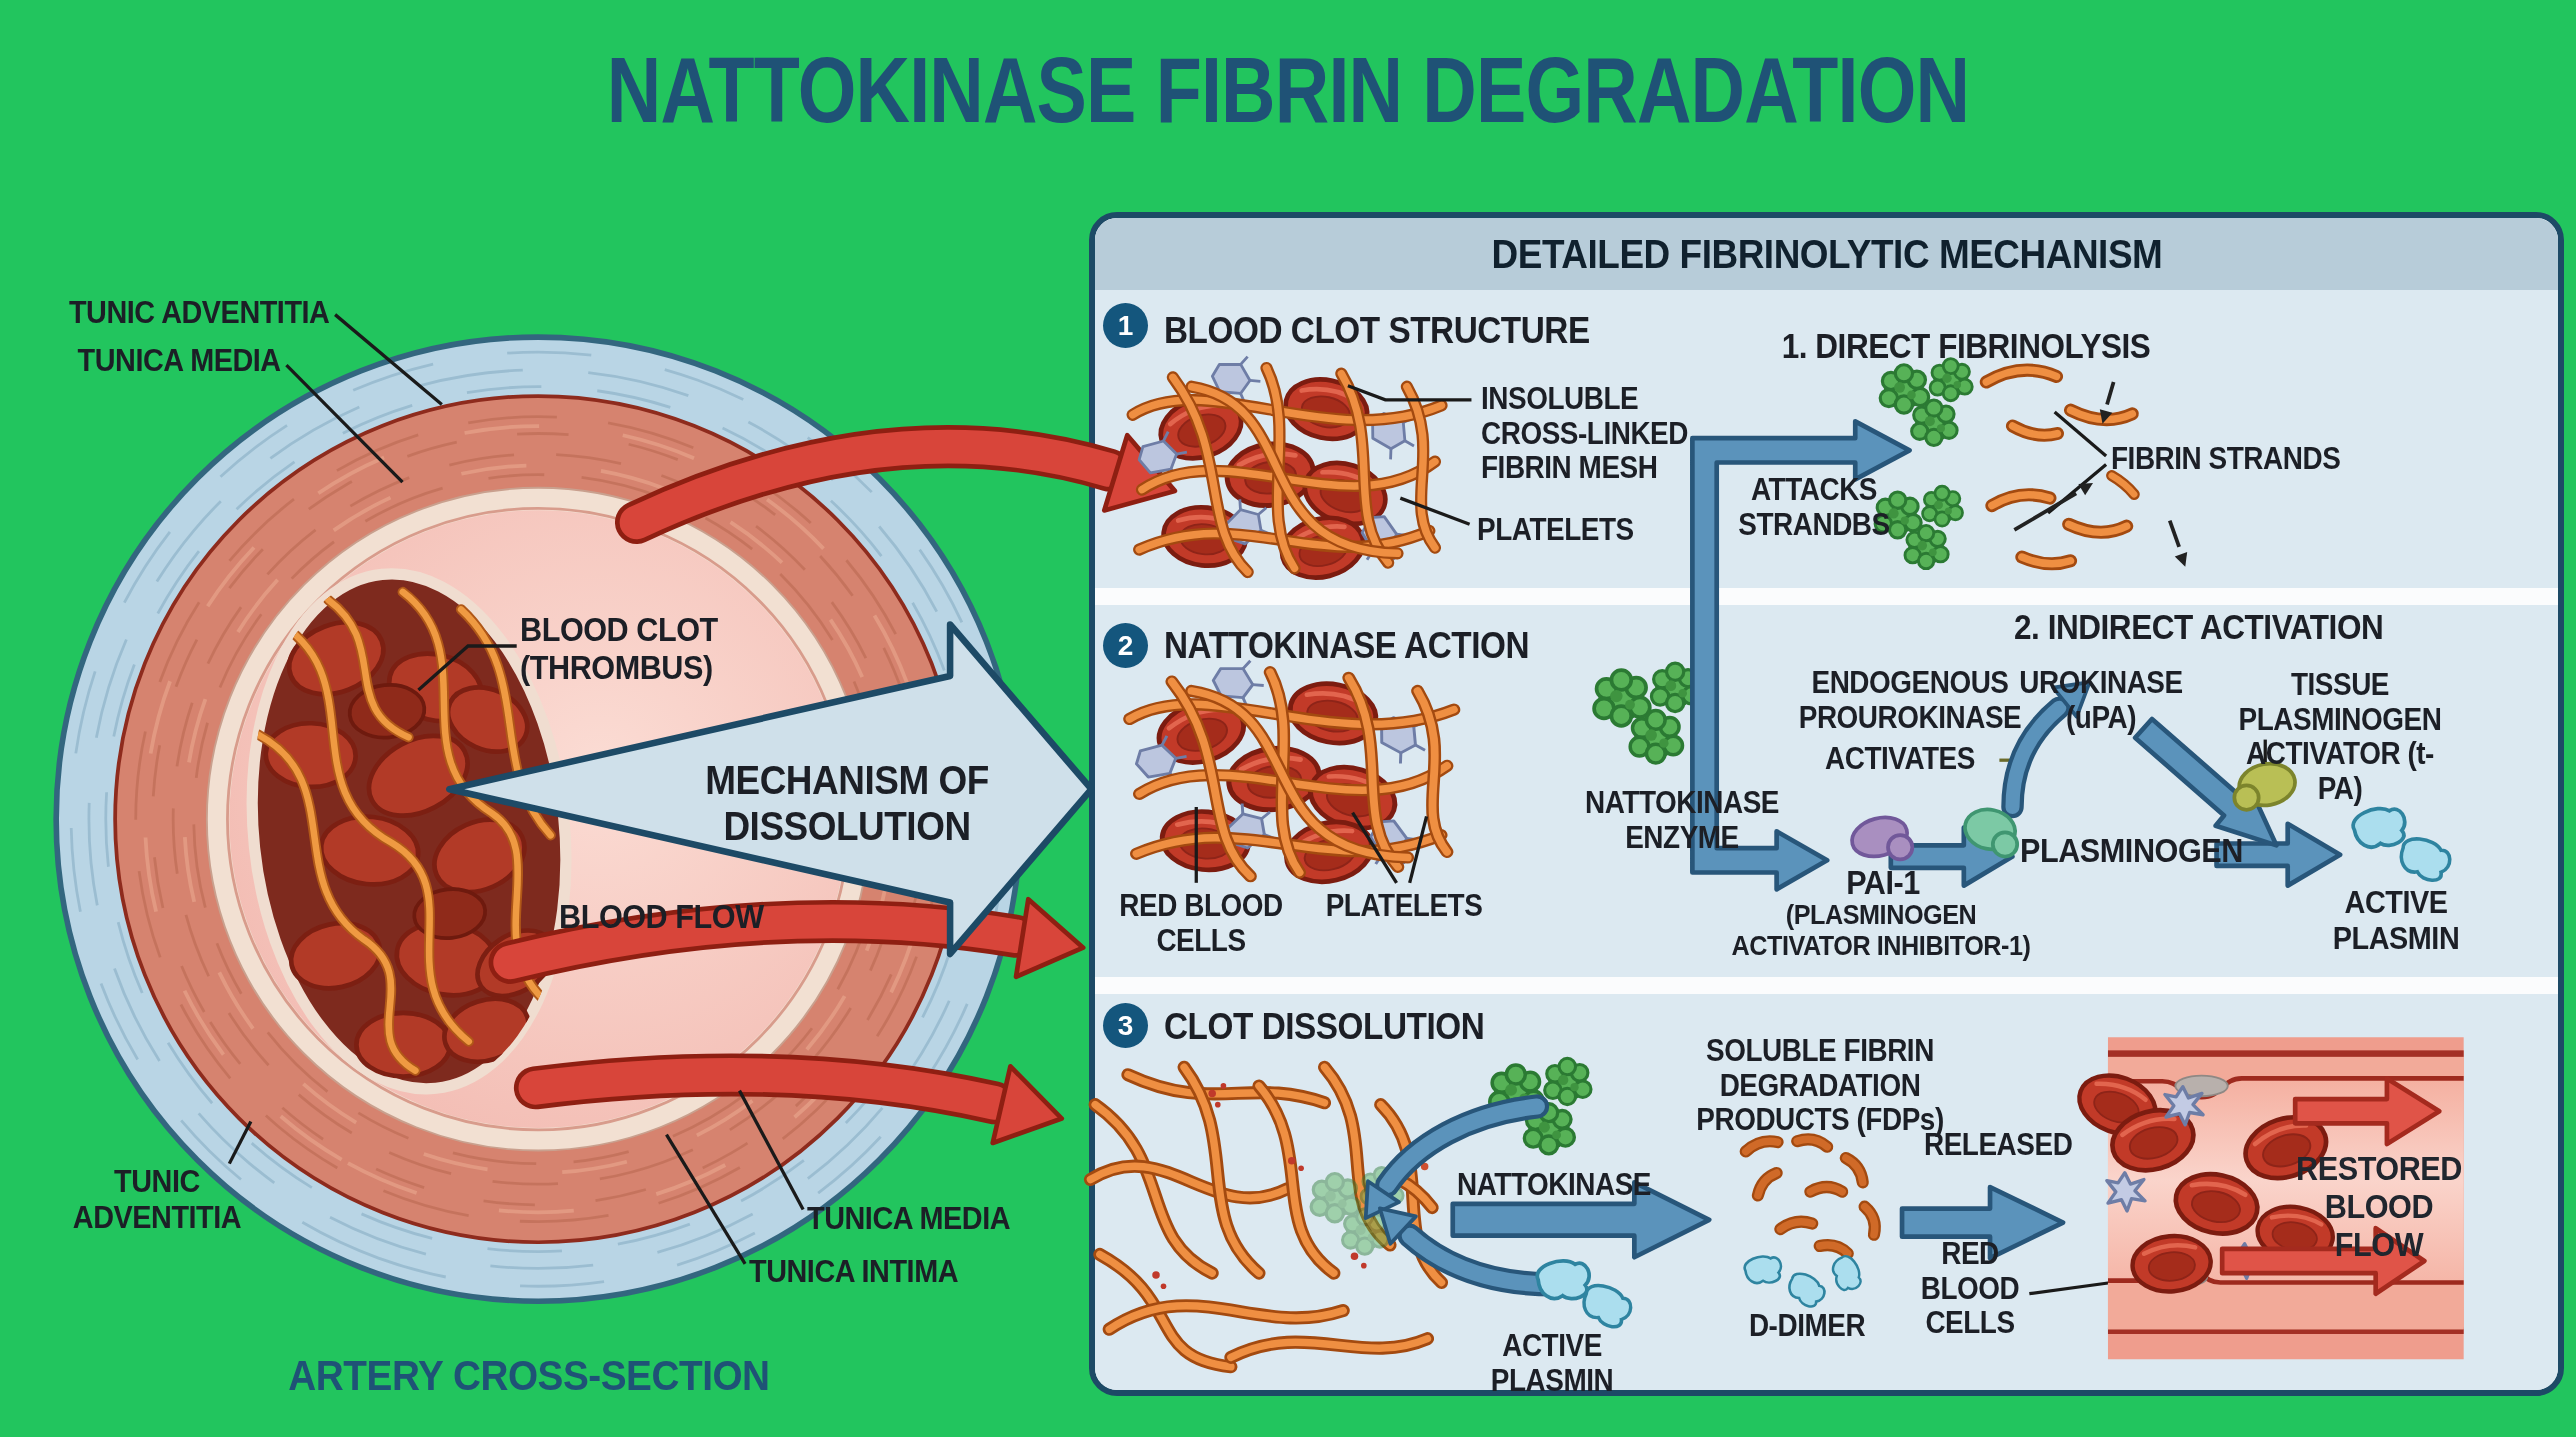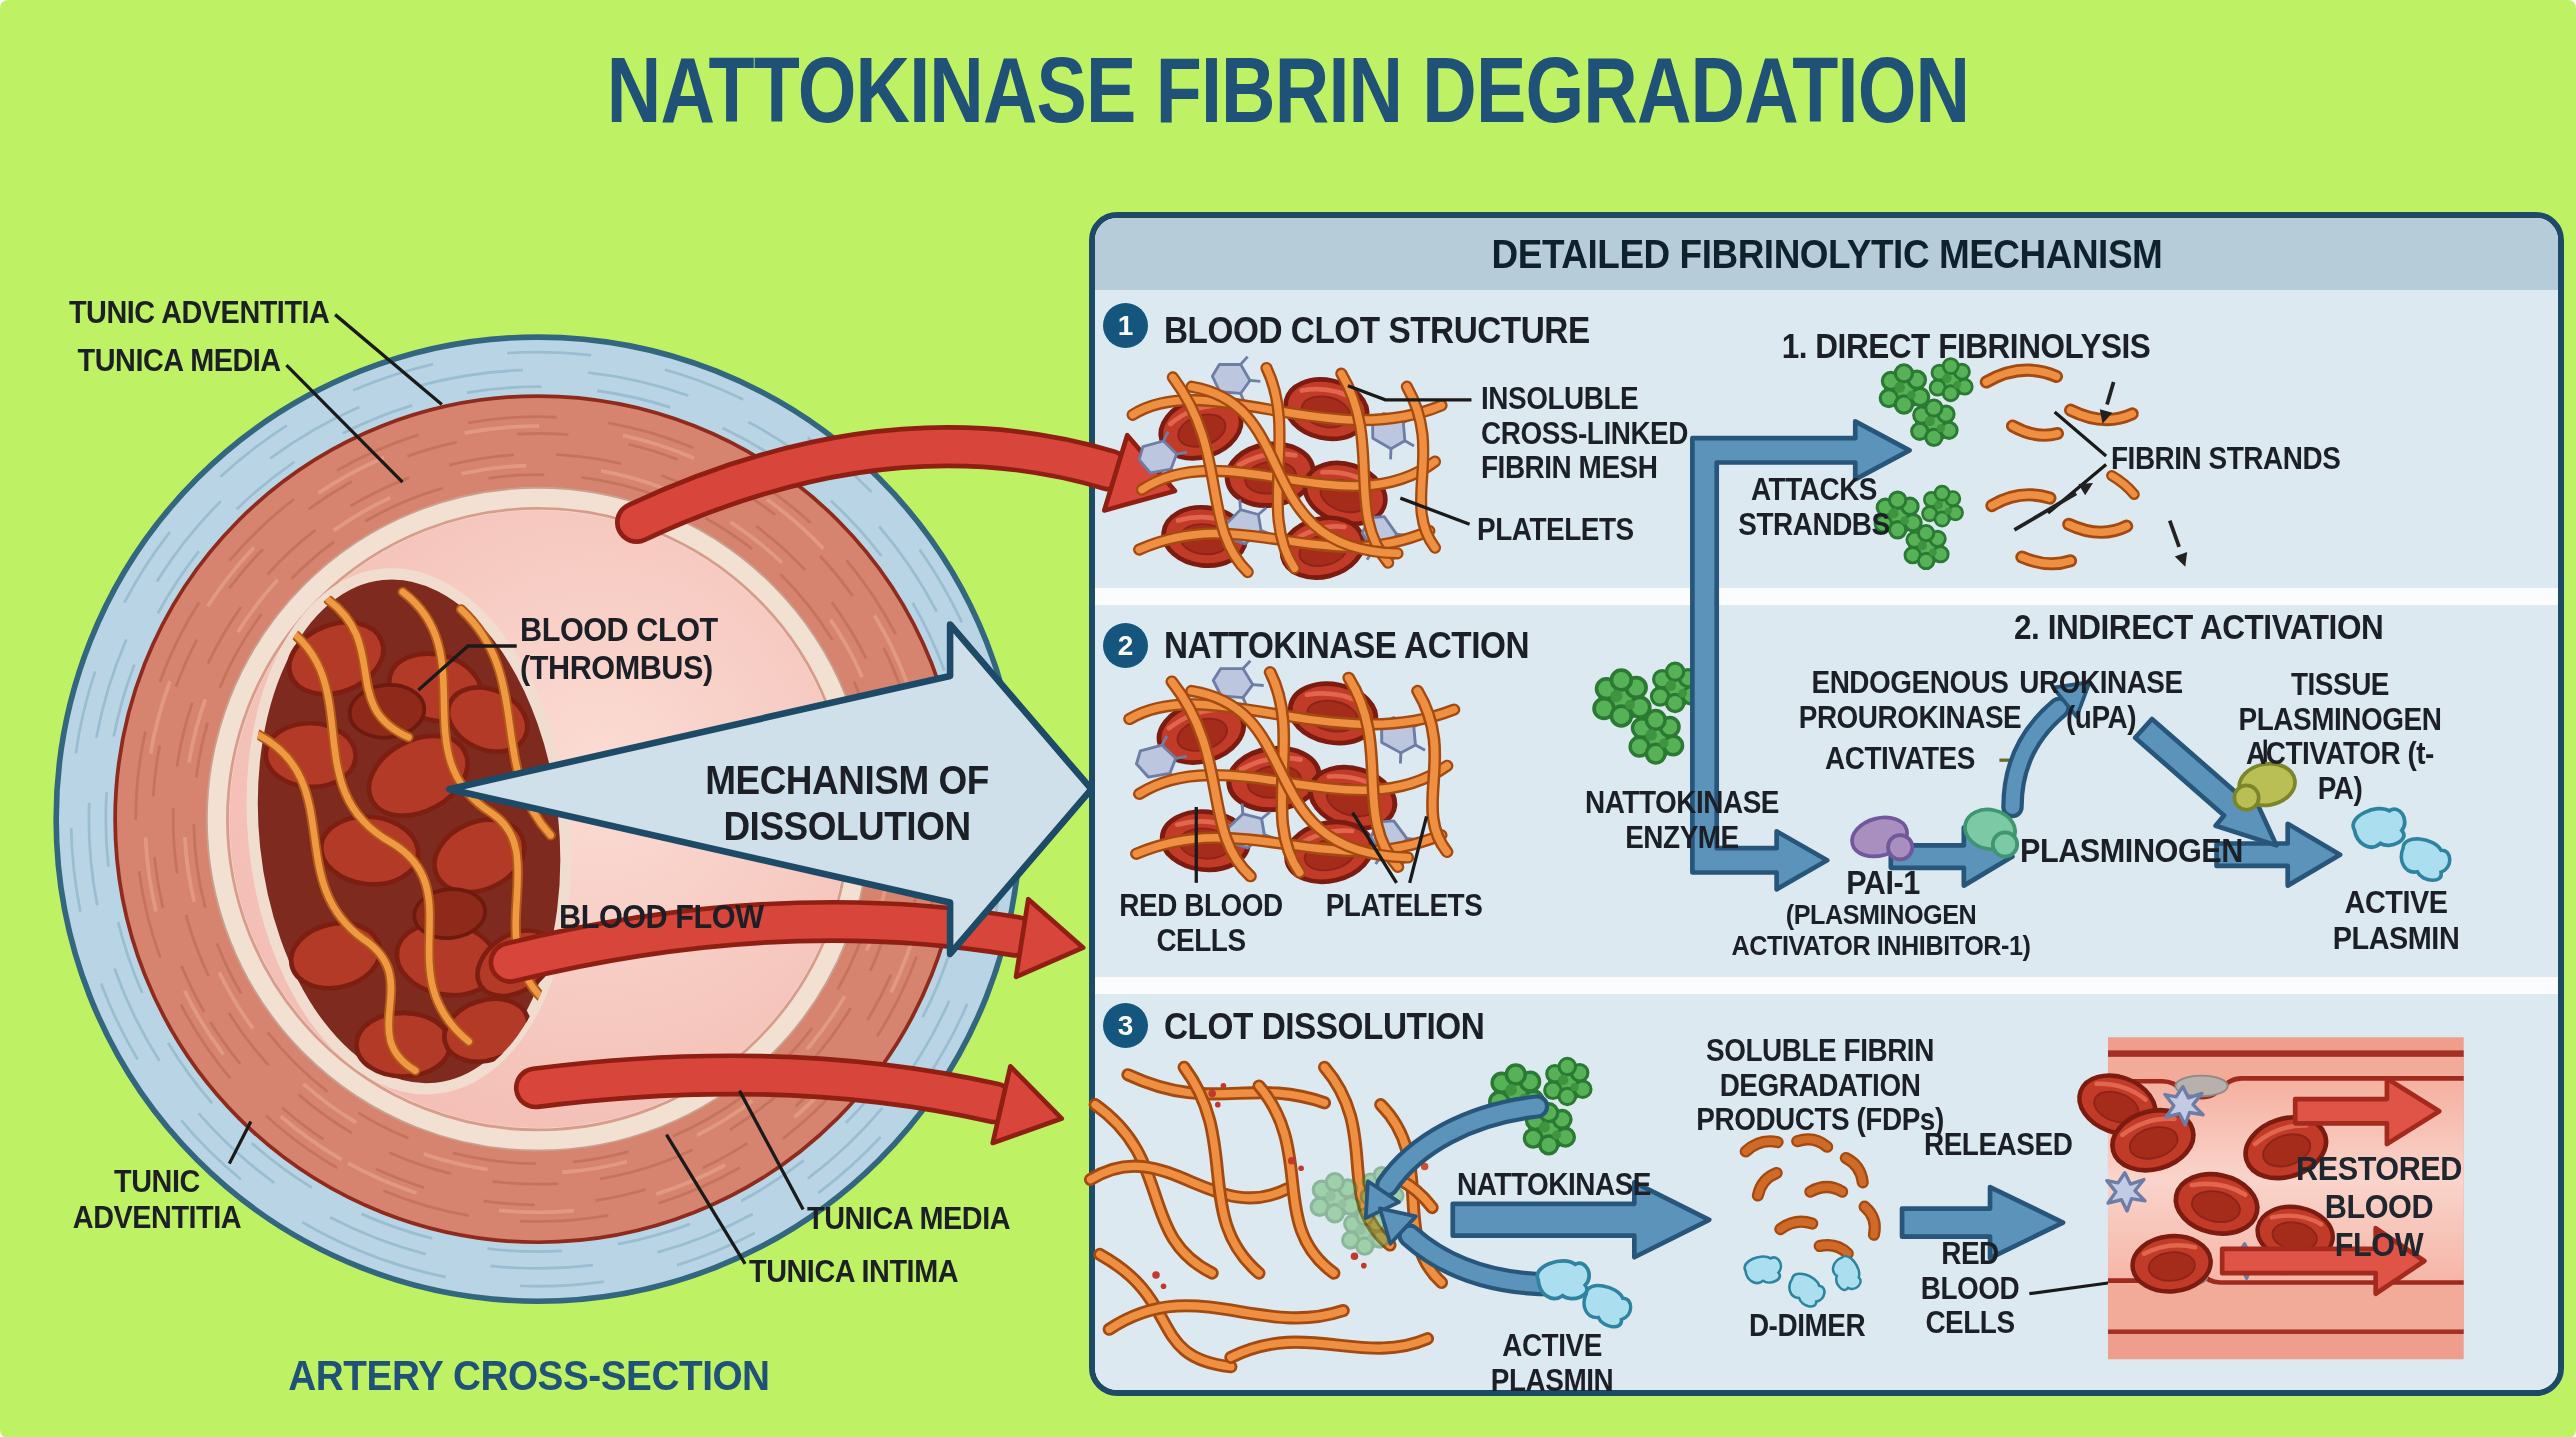--- a/index.html
+++ b/index.html
@@ -1,17 +1,17 @@
 <!DOCTYPE html>
 <html style="font-size:15px"><head>
 <meta charset="utf-8">
 <style>
   html,body{margin:0;padding:0;background:#fffdf8;}
-  #canvas{position:relative;width:2576px;height:1438px;background:#bef264;overflow:hidden;
-          font-family:"Liberation Sans",sans-serif;border-radius:8px;}
+  #canvas{position:relative;width:2576px;height:1438px;background:#22c55e;overflow:hidden;
+          font-family:"Liberation Sans",sans-serif;}
   .lbl{position:absolute;font-weight:bold;color:#1c1f26;line-height:1.12;white-space:pre-line;
        letter-spacing:-0.5px;font-family:"Liberation Sans",sans-serif;}
   .tc{transform:translateX(-50%) scaleX(.9);transform-origin:center top;text-align:center;}
   .tl{transform:scaleX(.9);transform-origin:left top;text-align:left;}
   .tr{transform:scaleX(.9);transform-origin:right top;text-align:right;}
   .navy{color:#1f5276;}
   #title{left:0;top:39px;width:2576px;text-align:center;font-size:82px;letter-spacing:-0.9px;
          transform:scale(.92,1.12);transform-origin:center top;}
   .panel{position:absolute;left:1089px;top:212px;width:1463px;height:1172px;
          border:6.6px solid #1d4a66;border-radius:28px;background:#fbfcfd;overflow:hidden;}

